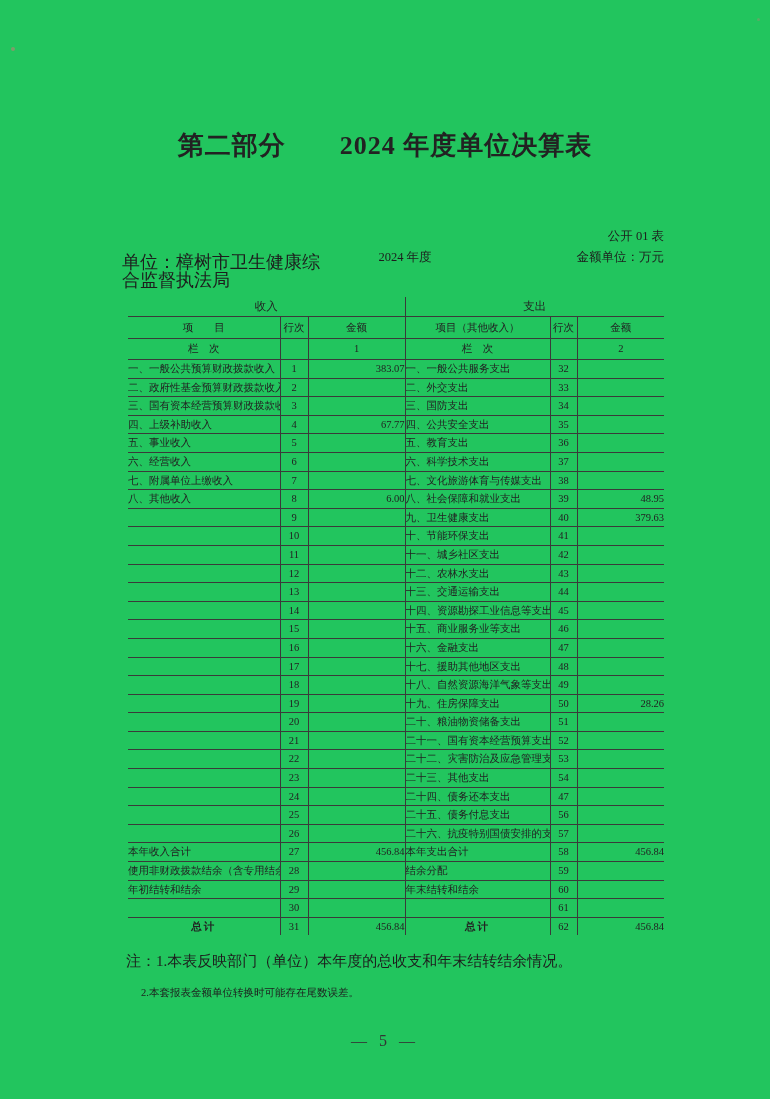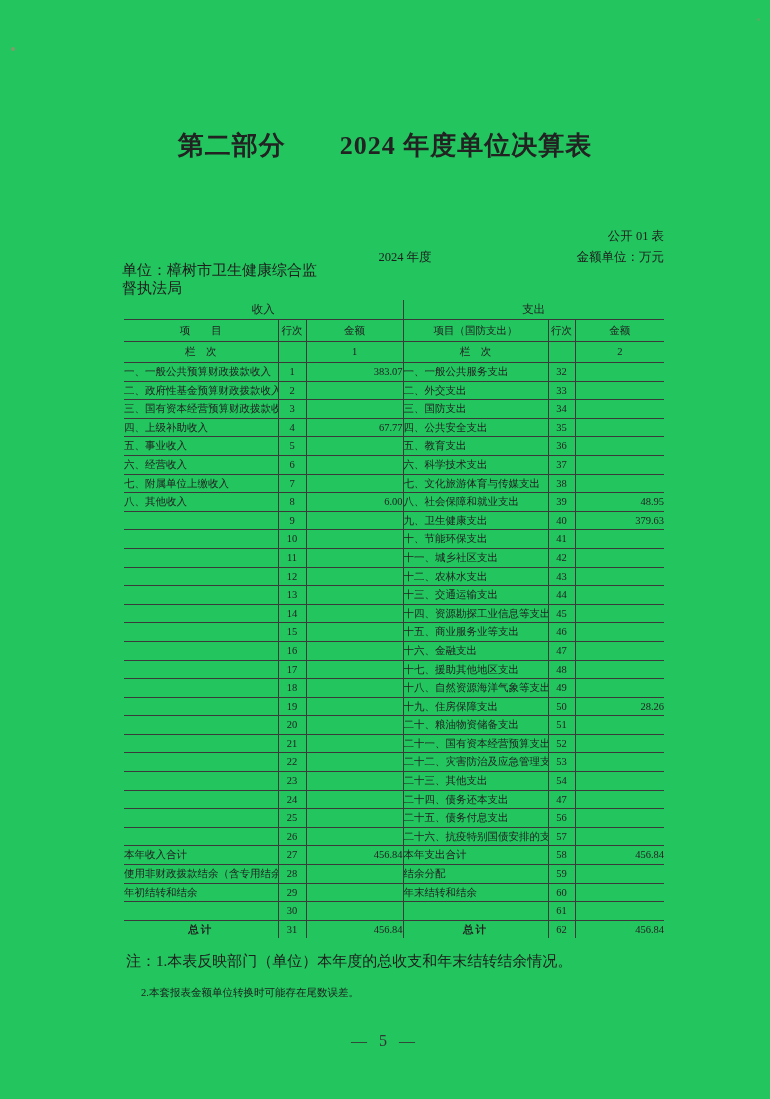--- a/index.html
+++ b/index.html
@@ -19,36 +19,36 @@
     color:#222;
   }
   .table-title {
     position:absolute; top:196px; left:0; width:770px;
     text-align:center; font-size:19px; font-weight:bold; letter-spacing:1px;
   }
   .form-code {
     position:absolute; top:228px; right:106px; font-size:12.5px;
   }
   .unit-line {
-    position:absolute; top:261px; left:122px; width:205px;
-    font-size:15px; line-height:18px;
+    position:absolute; top:253px; left:122px; width:205px;
+    font-size:18px; line-height:18px;
   }
   .fiscal-year {
     position:absolute; top:249px; left:340px; width:130px;
     text-align:center; font-size:12.5px;
   }
   .amount-unit {
     position:absolute; top:249px; right:106px; font-size:12.5px;
   }
 
   table.acct {
-    position:absolute; top:298px; left:122px;
+    position:absolute; top:291px; left:122px;
     width:542px; table-layout:fixed; border-collapse:collapse;
     font-size:10.5px; color:#222;
-    border:2px solid #22c55e;
+    border:6px solid #22c55e;
   }
   table.acct td { border:1px solid #3a3a3a; padding:0; line-height:1.1; vertical-align:middle;
     overflow:hidden; white-space:nowrap; }
   table.acct thead td { text-align:center; }
   .hr1 td { height:19px; font-size:11.5px; }
   .hr2 td { height:21px; }
   .hr3 td { height:20px; }
   table.acct tbody td { height:17.6px; }
   td.mid { border-left:2px solid #333; }
   td.c-item { text-align:left; padding-left:7px; }
@@ -89,21 +89,21 @@
     </colgroup>
     <thead>
       <tr class="hr1">
         <td colspan="3">收入</td>
         <td colspan="3" class="mid">支出</td>
       </tr>
       <tr class="hr2">
         <td>项　　目</td>
         <td>行次</td>
         <td>金额</td>
-        <td class="mid">项目（国防支出）</td>
+        <td class="mid">项目（其他收入）</td>
         <td>行次</td>
         <td>金额</td>
       </tr>
       <tr class="hr3">
         <td>栏　次</td>
         <td></td>
         <td>1</td>
         <td class="mid">栏　次</td>
         <td></td>
         <td>2</td>

